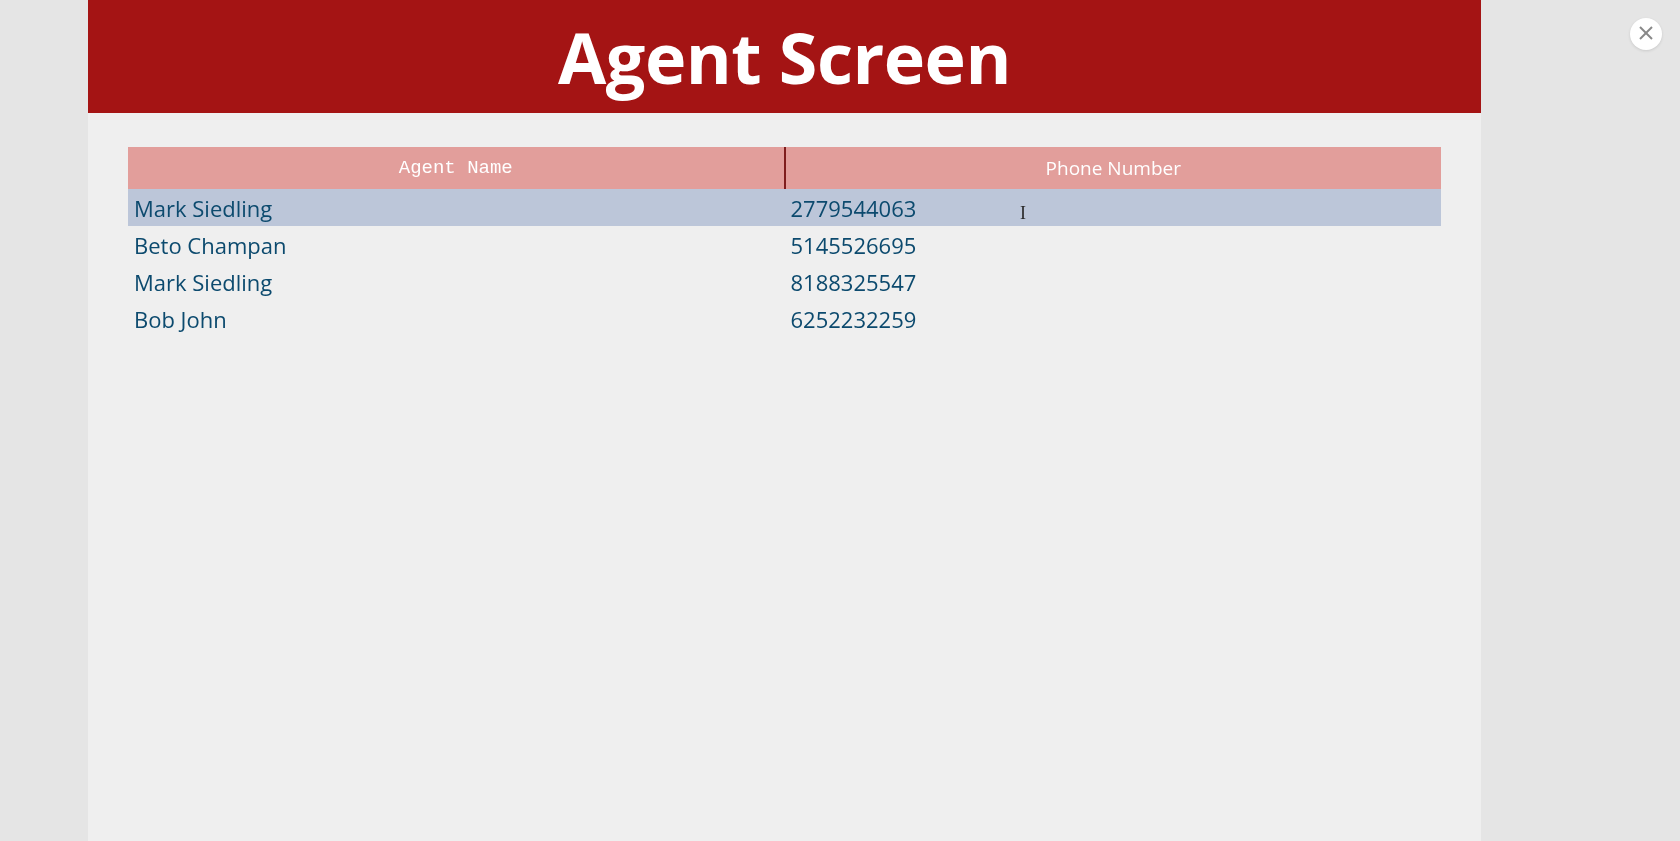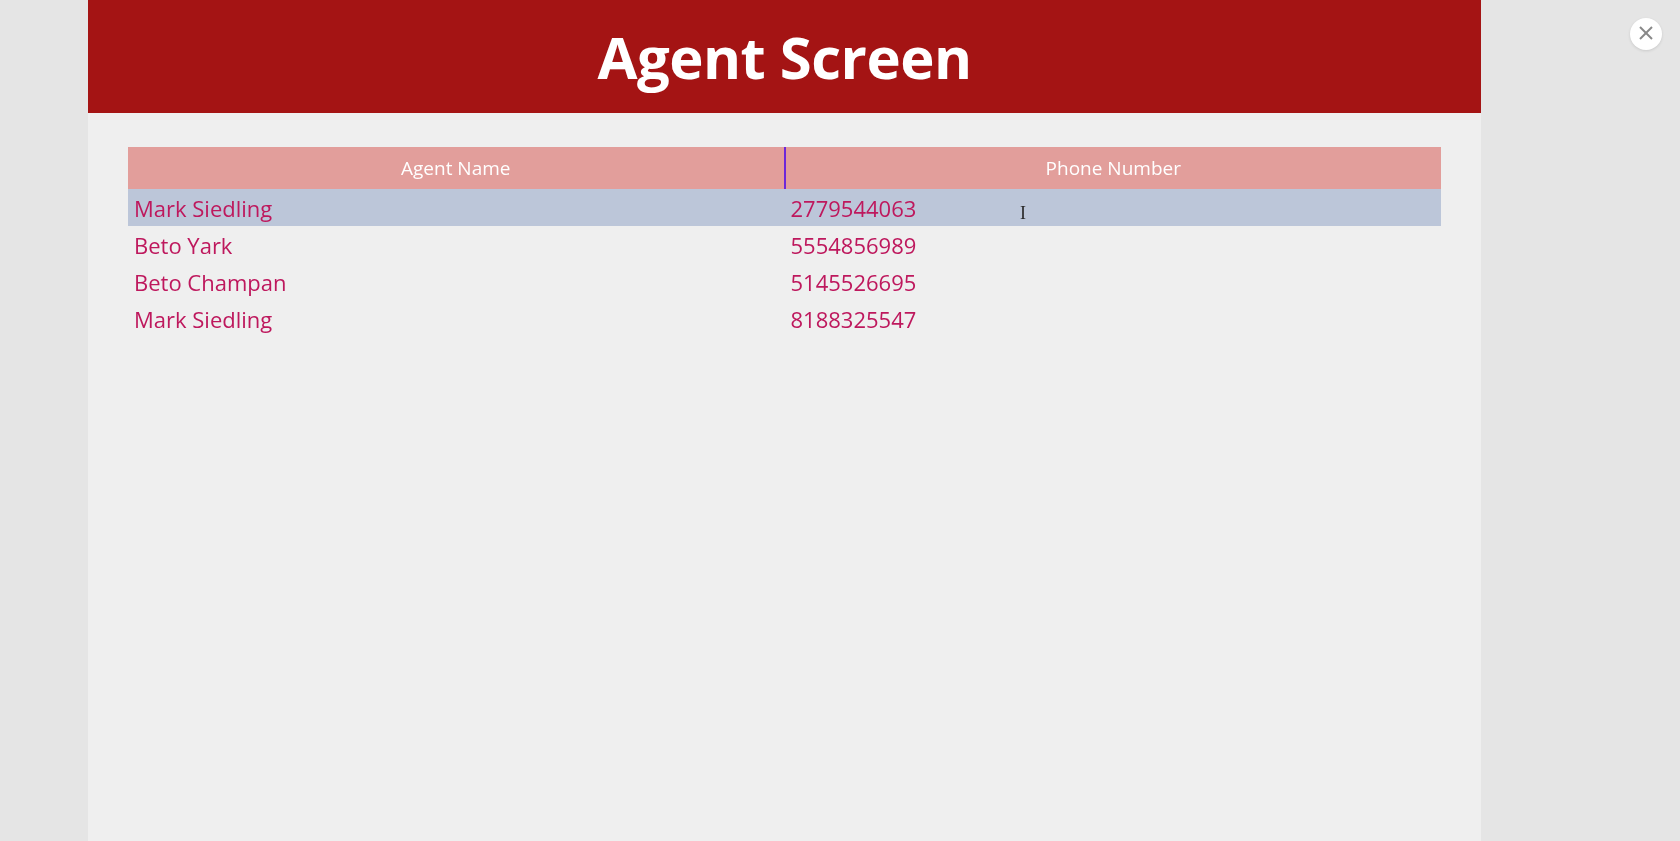--- a/index.html
+++ b/index.html
@@ -25,51 +25,52 @@
     }
     .header-bar {
       background: #a41414;
       height: 113px;
       display: flex;
       align-items: center;
       justify-content: center;
     }
     .page-title {
       color: #ffffff;
-      font-size: 58px;
+      font-size: 70px;
       font-weight: 700;
       letter-spacing: -0.5px;
       text-align: right;
     }
     .table-wrap {
       padding: 34px 40px 0 40px;
     }
     .agent-table {
       width: 100%;
       border-collapse: collapse;
     }
     .agent-table thead th {
       background: #e29e9b;
       color: #ffffff;
       font-weight: 500;
       font-size: 19px;
       height: 42px;
       text-align: center;
-      border-left: 2px solid #6d28d9;
+      border-left: 2px solid #7f1d1d;
     }
     .agent-table thead th:first-child {
       border-left: none;
       width: 50%;
+      font-family: Liberation Mono, monospace;
     }
     .agent-table thead th:nth-child(2) {
       width: 50%;
     }
     .agent-table tbody td {
       font-size: 22px;
-      color: #be185d;
+      color: #0c4a6e;
       height: 37px;
       padding-left: 6px;
       padding-right: 6px;
       vertical-align: middle;
       text-align: left;
     }
     .agent-table tbody tr.selected td {
       background: #bcc6d9;
     }
     .close-btn {
@@ -117,30 +118,30 @@
           <th>Agent Name</th>
           <th>Phone Number</th>
         </tr>
       </thead>
       <tbody>
           <tr class="selected">
             <td>Mark Siedling</td>
             <td>2779544063</td>
           </tr>
           <tr>
-            <td>Beto Yark</td>
-            <td>5554856989</td>
-          </tr>
-          <tr>
             <td>Beto Champan</td>
             <td>5145526695</td>
           </tr>
           <tr>
             <td>Mark Siedling</td>
             <td>8188325547</td>
+          </tr>
+          <tr>
+            <td>Bob John</td>
+            <td>6252232259</td>
           </tr>
         </tbody>
     </table>
   </div>
 </div>
 
 <div class="close-btn" title="Close">
   <span>
     <svg viewBox="0 0 14 14" fill="none">
       <line x1="1" y1="1" x2="13" y2="13"></line>

